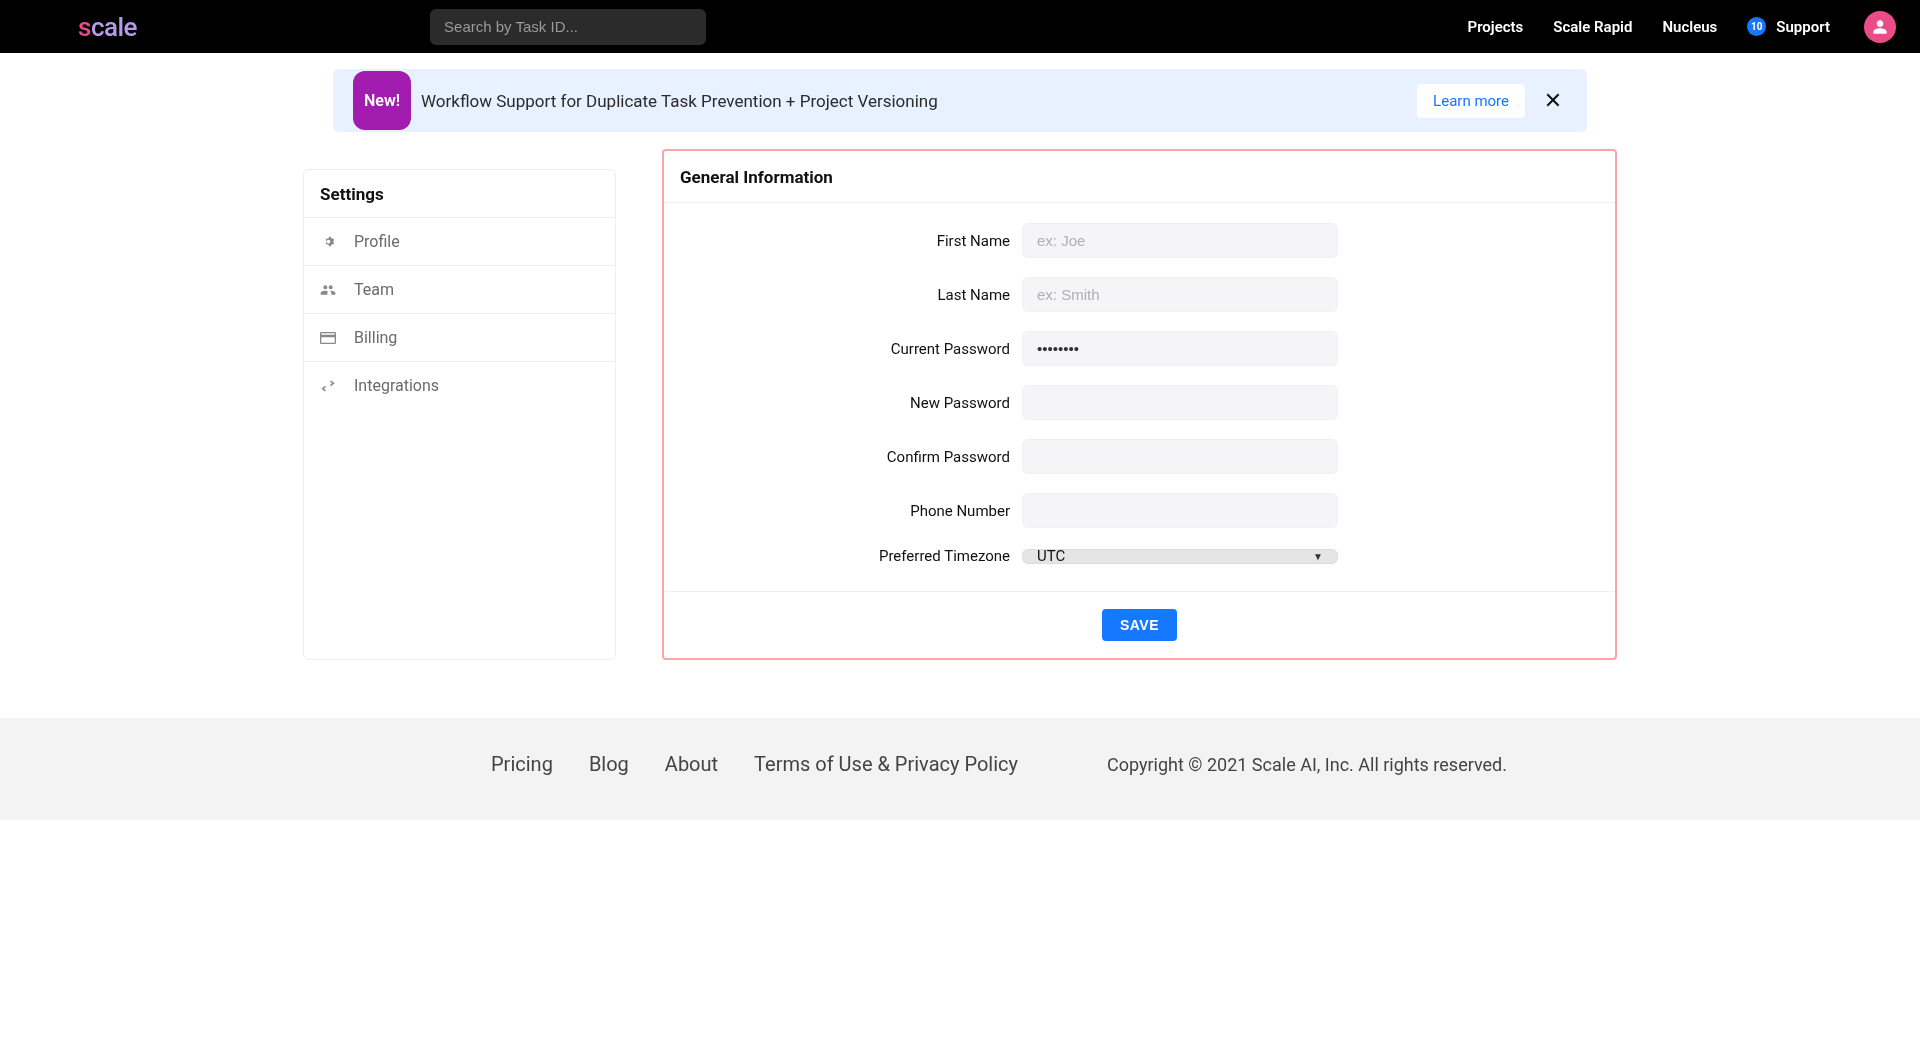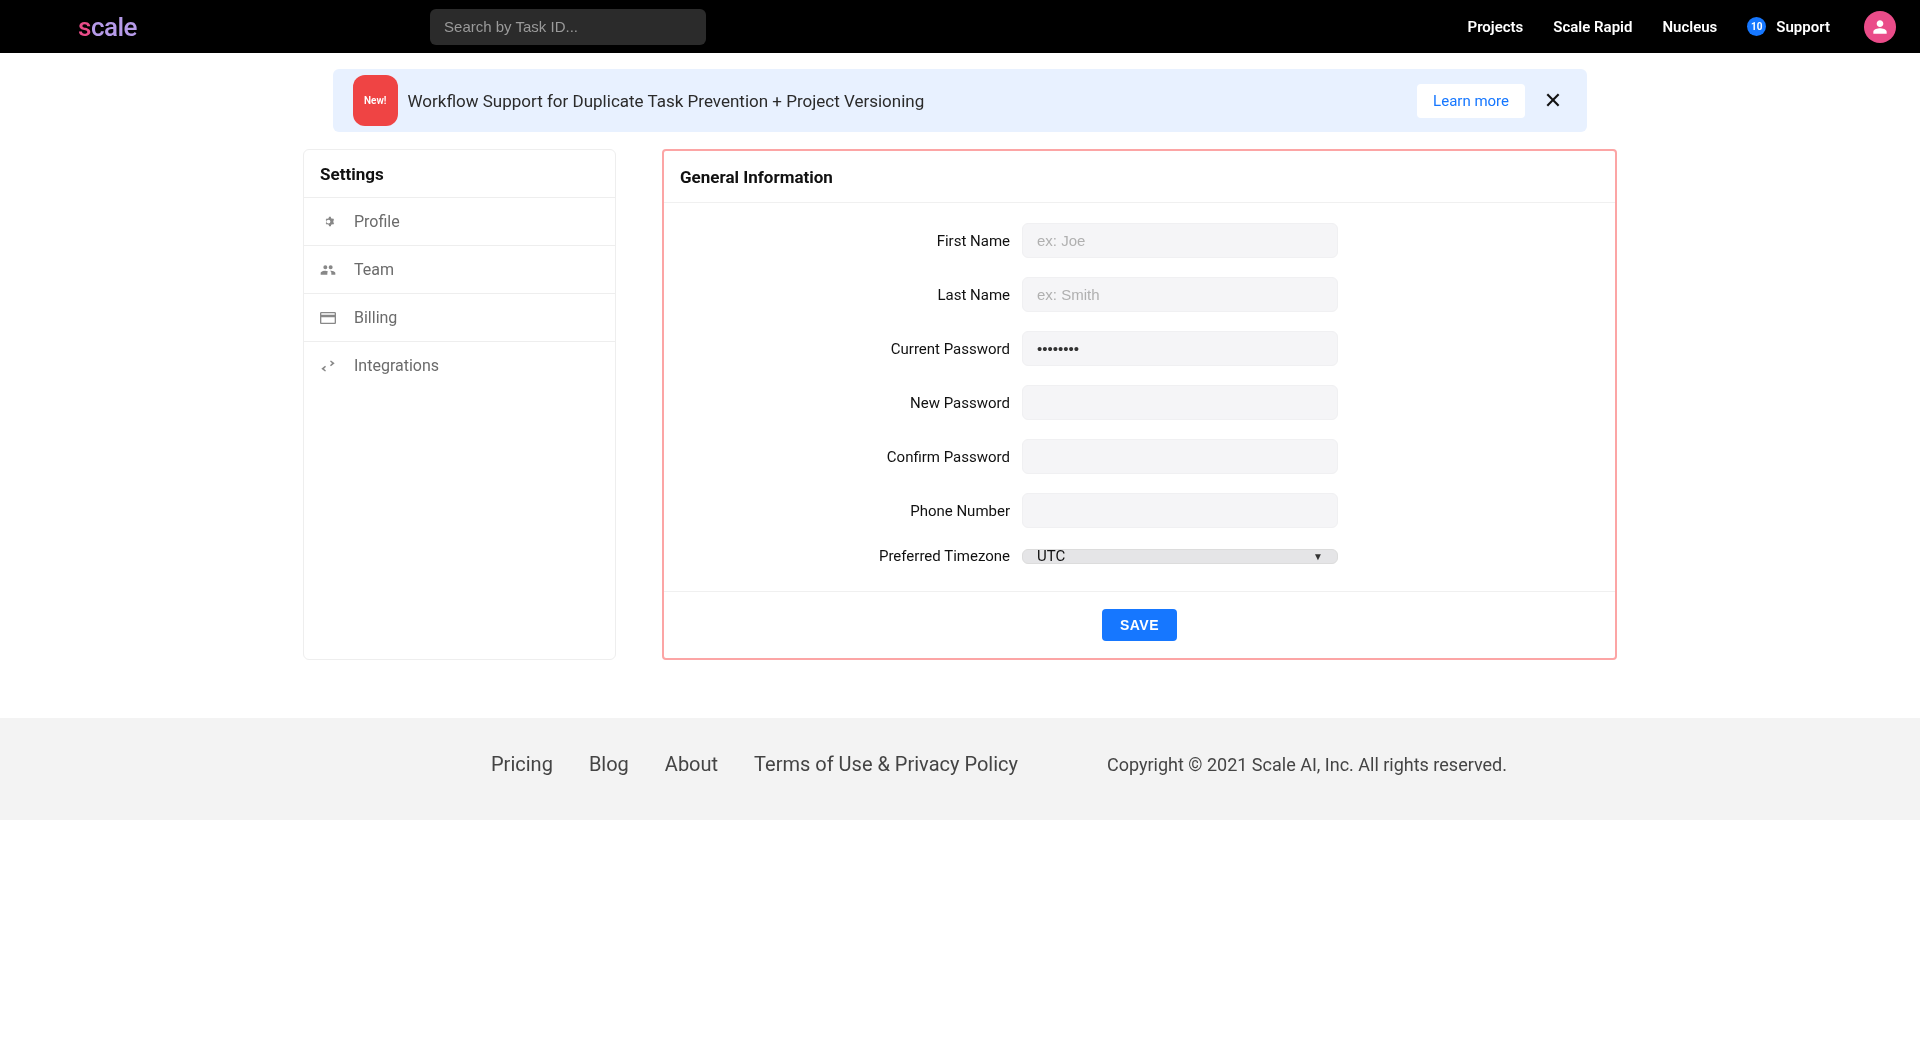--- a/index.html
+++ b/index.html
@@ -93,25 +93,25 @@
     margin: 16px auto 0;
     width: 1254px;
     background: #e8f1ff;
     border-radius: 6px;
     height: 63px;
     display: flex;
     align-items: center;
     padding: 0 20px;
   }
   .badge-new {
-    background: #ef4444;
+    background: #a21caf;
     color: #fff;
     border-radius: 12px;
     padding: 20px 11px;
-    font-size: 10px;
+    font-size: 16px;
     font-weight: 600;
   }
   .banner-text {
     margin-left: 10px;
     font-size: 17px;
     color: #2b2b2b;
   }
   .learn-more {
     margin-left: auto;
     background: #fff;
@@ -138,20 +138,21 @@
     gap: 46px;
     padding-left: 0;
     padding-right: 0;
   }
 
   .sidebar {
     width: 313px;
     border: 1px solid #eee;
     border-radius: 6px;
     margin-left: 0;
+    margin-top: 20px;
   }
   .sidebar-title {
     padding: 14px 16px 13px;
     font-size: 17px;
     font-weight: 700;
     border-bottom: 1px solid #eee;
   }
   .sidebar-item {
     display: flex;
     align-items: center;

